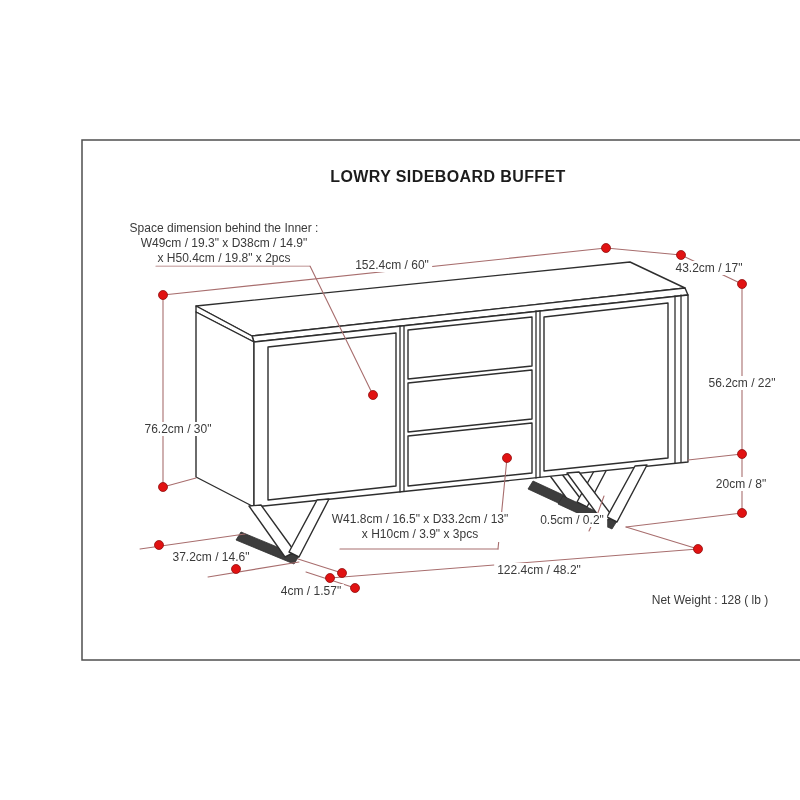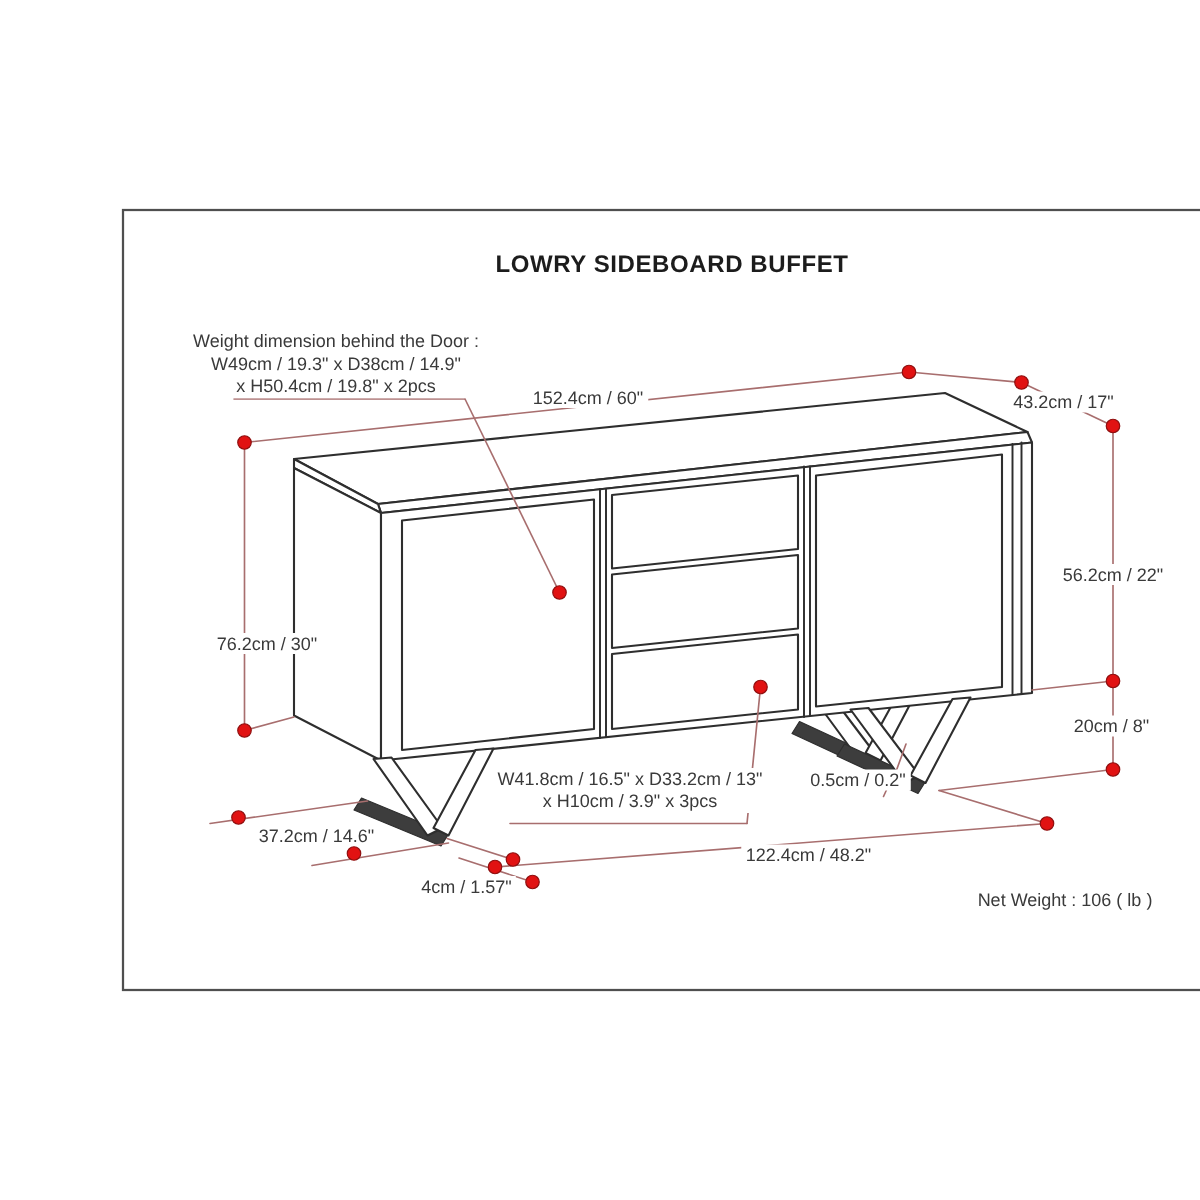--- a/index.html
+++ b/index.html
@@ -127,35 +127,35 @@
       <circle class="dot" cx="282" cy="578" r="4.5"></circle>
       <circle class="dot" cx="650" cy="549" r="4.5"></circle>
       <circle class="dot" cx="325" cy="395" r="4.5"></circle>
       <circle class="dot" cx="459" cy="458" r="4.5"></circle>
     </g>
   </svg>
 
   <div class="title" style="left:400px;top:177px;">LOWRY SIDEBOARD BUFFET</div>
 
   <div class="ann" style="left:176px;top:243px;">
-    <div>Weight dimension behind the Door :</div>
+    <div>Space dimension behind the Inner :</div>
     <div>W49cm / 19.3" x D38cm / 14.9"</div>
     <div>x H50.4cm / 19.8" x 2pcs</div>
   </div>
 
   <div class="ann" style="left:372px;top:527px;">
     <div>W41.8cm / 16.5" x D33.2cm / 13"</div>
     <div>x H10cm / 3.9" x 3pcs</div>
   </div>
 
   <div class="lbl" style="left:344px;top:265px;">152.4cm / 60"</div>
   <div class="lbl" style="left:661px;top:268px;">43.2cm / 17"</div>
   <div class="lbl" style="left:694px;top:383px;">56.2cm / 22"</div>
   <div class="lbl" style="left:693px;top:484px;">20cm / 8"</div>
   <div class="lbl" style="left:130px;top:429px;">76.2cm / 30"</div>
   <div class="lbl" style="left:163px;top:557px;">37.2cm / 14.6"</div>
   <div class="lbl" style="left:263px;top:591px;">4cm / 1.57"</div>
   <div class="lbl" style="left:524px;top:520px;">0.5cm / 0.2"</div>
   <div class="lbl" style="left:491px;top:570px;">122.4cm / 48.2"</div>
 
-  <div class="lbl" style="left:662px;top:600px;background:transparent;">Net Weight : 106 ( lb )</div>
+  <div class="lbl" style="left:662px;top:600px;background:transparent;">Net Weight : 128 ( lb )</div>
 
 </div>
 
 </body></html>

